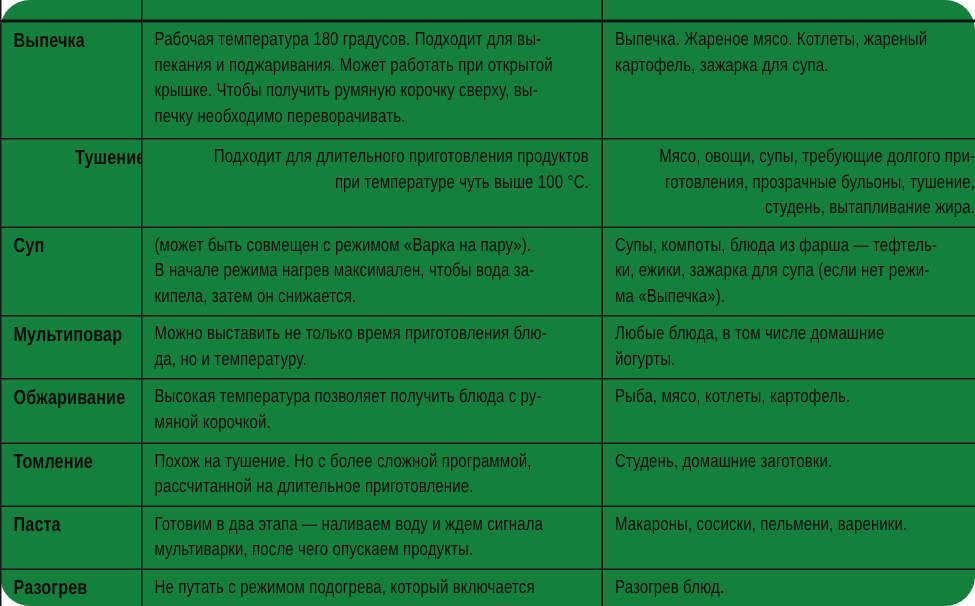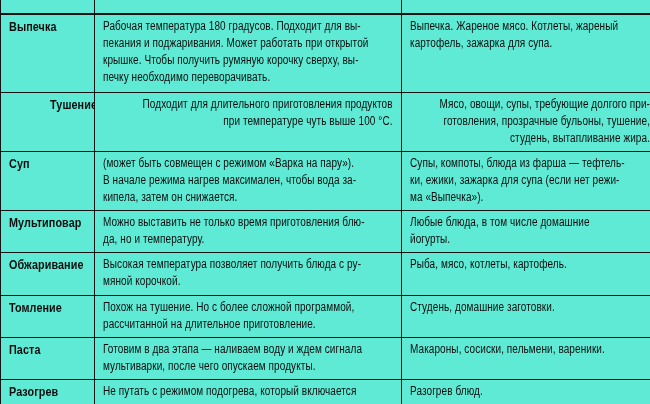--- a/index.html
+++ b/index.html
@@ -6,22 +6,23 @@
     margin: 0;
     padding: 0;
     background: #ffffff;
     width: 650px;
     height: 404px;
     overflow: hidden;
   }
   .page {
     width: 650px;
     height: 404px;
-    background: #5eead4;
+    background: #15803d;
     position: relative;
+    border-radius: 20px;
   }
   table.modes {
     border-collapse: collapse;
     table-layout: fixed;
     width: 650px;
     font-family: "Liberation Sans", "DejaVu Sans", sans-serif;
     color: #0d0d0d;
   }
   table.modes td {
     border: 1px solid #141414;

